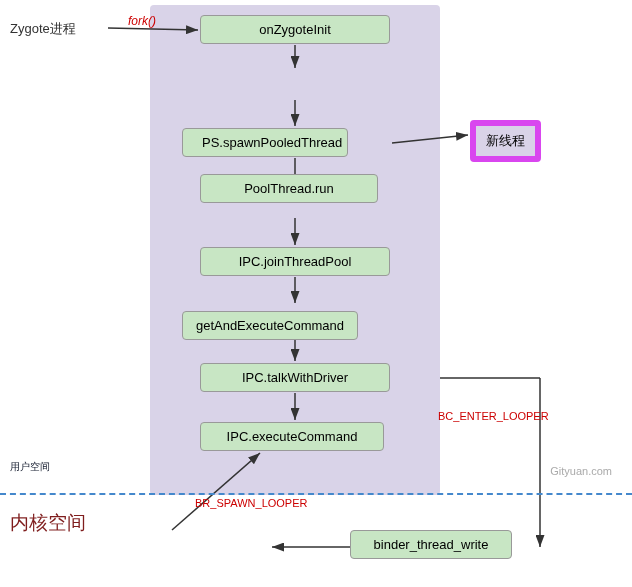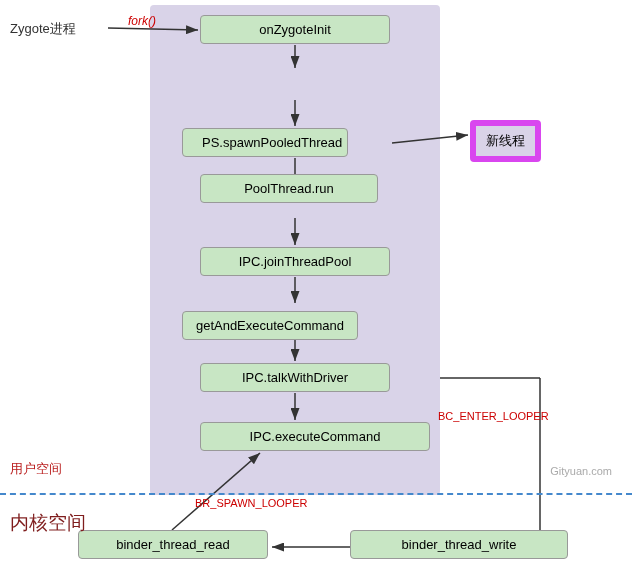--- a/index.html
+++ b/index.html
@@ -73,22 +73,22 @@
       color: #cc0000;
       font-style: italic;
       z-index: 3;
     }
 
     
     .userspace-label {
       position: absolute;
       left: 10px;
       top: 460px;
-      font-size: 13px;
-      color: #b91c1c;
+      font-size: 10px;
+      color: #0f172a;
       z-index: 3;
     }
 
     
     .kernelspace-label {
       position: absolute;
       left: 10px;
       top: 510px;
       font-size: 19px;
       color: #7f1d1d;
@@ -176,33 +176,30 @@
   </div>
 
   <div class="node" style="left:182px; top:311px; width:176px;">
     <span>getAndExecuteCommand</span>
   </div>
 
   <div class="node" style="left:200px; top:363px; width:190px;">
     <span>IPC.talkWithDriver</span>
   </div>
 
-  <div class="node" style="left:200px; top:422px; width:230px;">
+  <div class="node" style="left:200px; top:422px; width:184px;">
     <span>IPC.executeCommand</span>
   </div>
 
   <div class="new-thread-box" style="left: 470px; top: 120px;">
     <span>新线程</span>
   </div>
 
-  <div class="node" style="left:78px; top:530px; width:190px; background:#c8e6c4;">
-    <span>binder_thread_read</span>
-  </div>
-
-  <div class="node" style="left:350px; top:530px; width:218px; background:#c8e6c4;">
+
+  <div class="node" style="left:350px; top:530px; width:162px; background:#c8e6c4;">
     <span>binder_thread_write</span>
   </div>
 
   <div class="dashed-line"></div>
 
   <div class="userspace-label">用户空间</div>
   <div class="kernelspace-label">内核空间</div>
   <div class="bc-label">BC_ENTER_LOOPER</div>
   <div class="br-label">BR_SPAWN_LOOPER</div>
   <div class="watermark">Gityuan.com</div>

